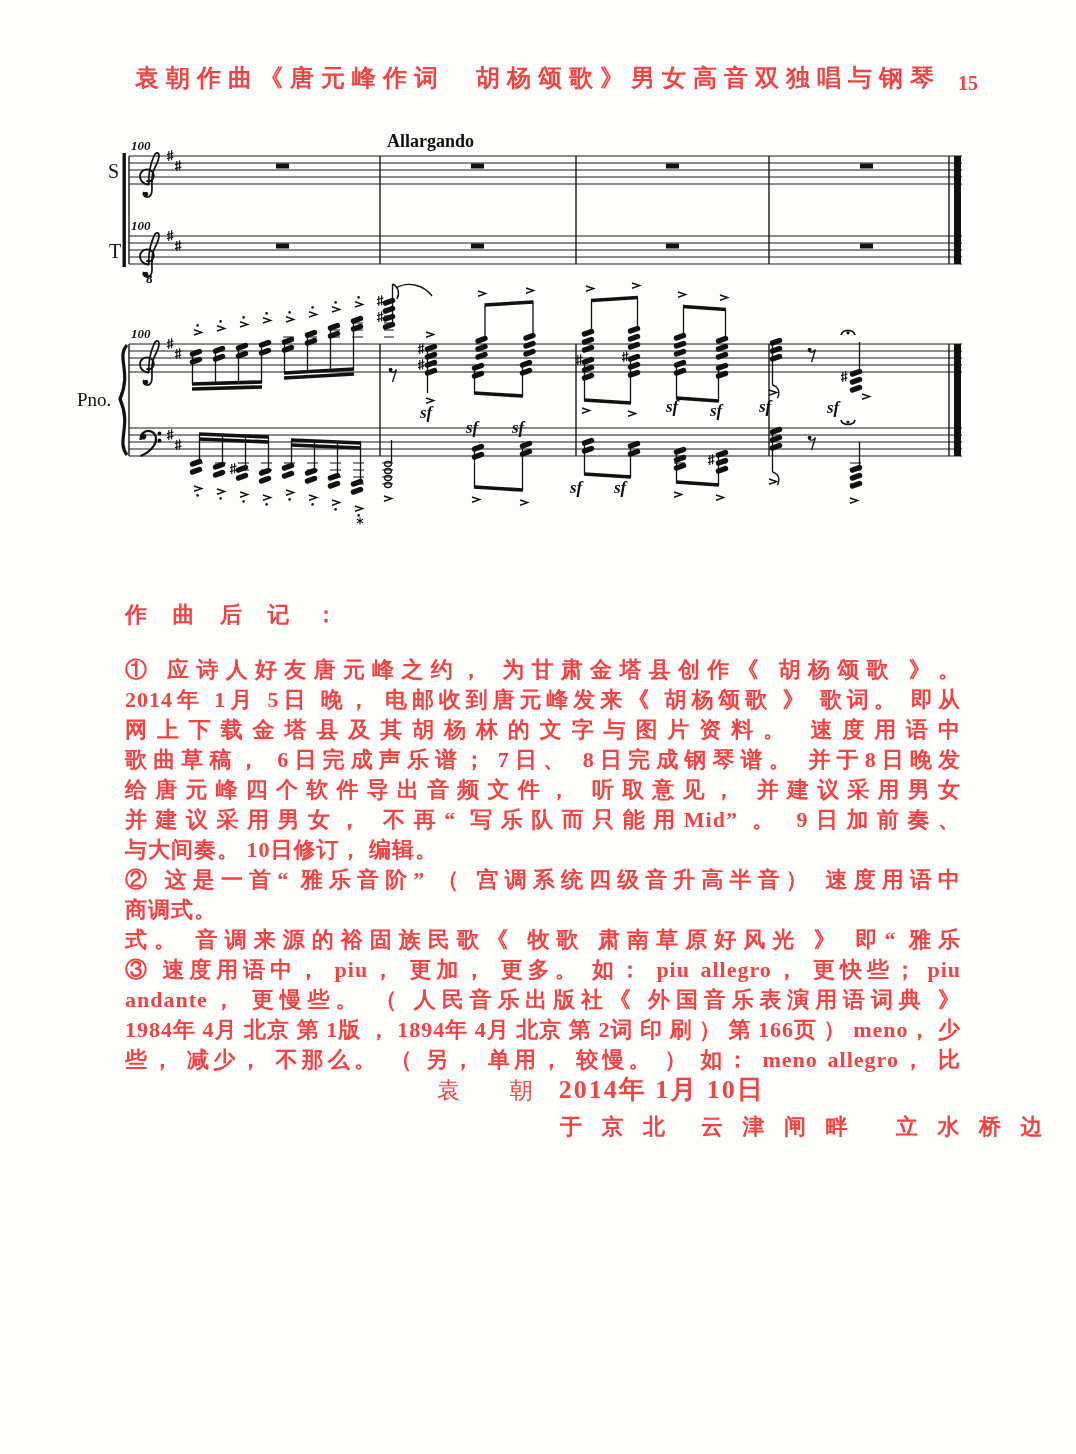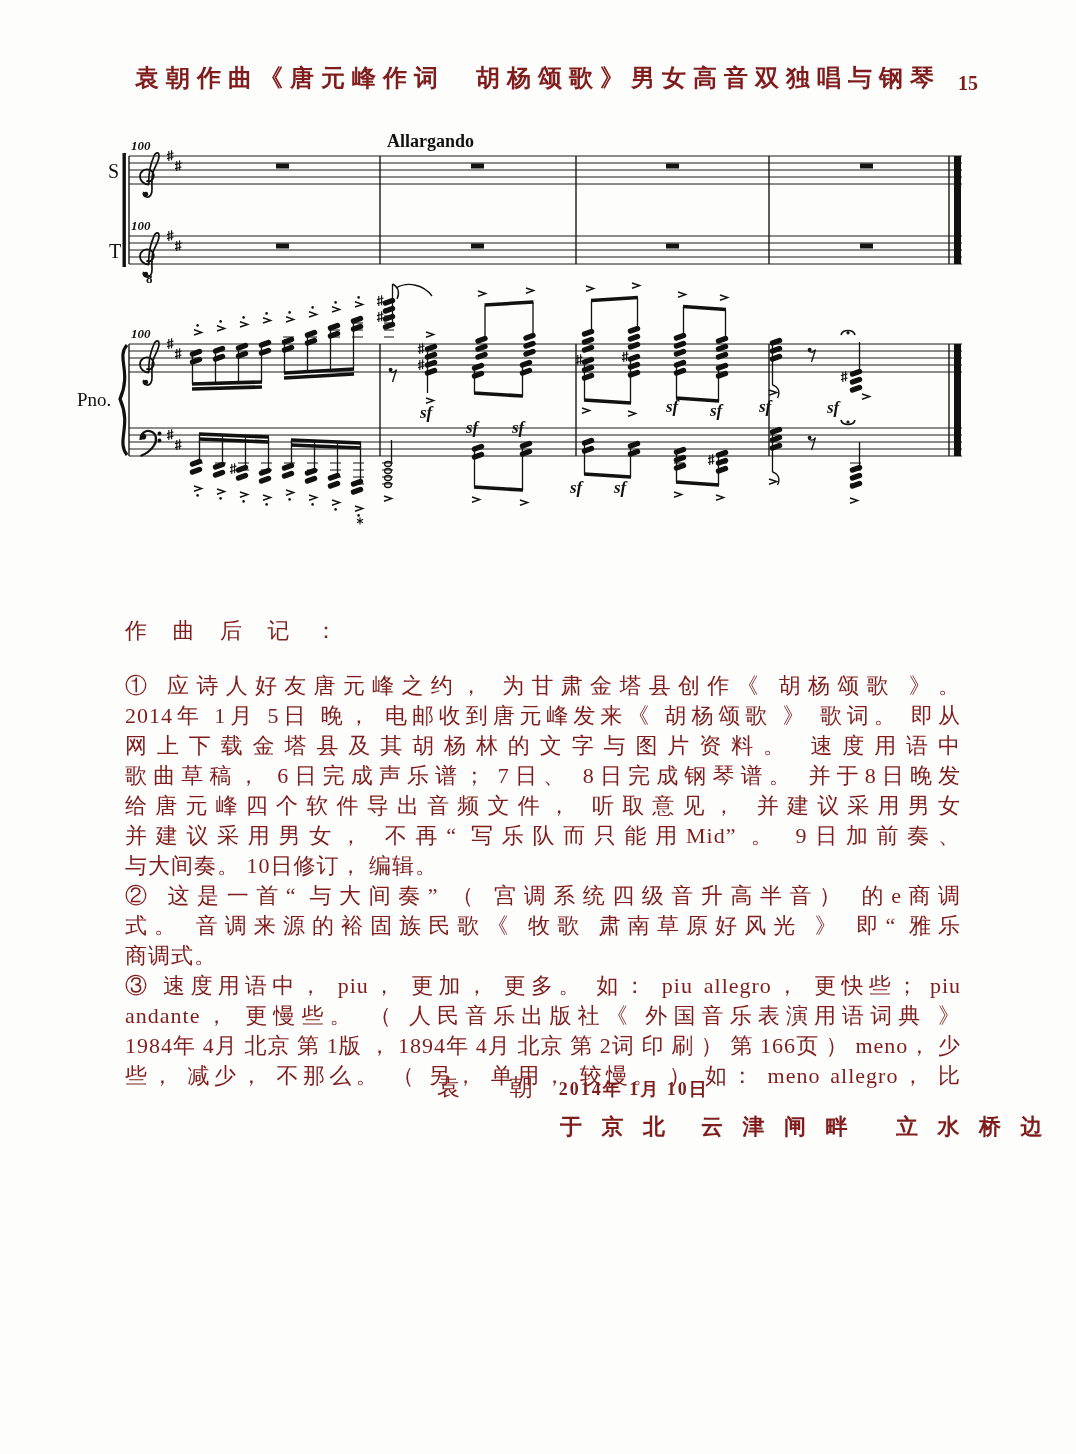--- a/index.html
+++ b/index.html
@@ -1,18 +1,18 @@
 <!DOCTYPE html>
 <html><head>
 <meta charset="utf-8">
 <style>
   html,body{margin:0;padding:0;background:#e8e8e8;}
   .page{
     position:relative; width:1076px; height:1454px; background:#fdfdfc;
-    font-family:"Liberation Serif", serif; color:#7f1d1d; overflow:hidden;
+    font-family:"Liberation Serif", serif; color:#ef4444; overflow:hidden;
     margin:0 auto;
   }
   
   .hdr{position:absolute; top:62px; left:120px; width:836px;
        font-size:24px; font-weight:bold; letter-spacing:7px;
        text-align:center; white-space:nowrap;}
   .pageno{position:absolute; top:72px; left:958px; font-size:20px; font-weight:bold;font-family:Liberation Serif, serif;}
   
   .score{position:absolute; top:115px; left:0; width:1076px; height:445px;}
   .score text{font-family:"Liberation Serif", serif; fill:#111;}
@@ -23,31 +23,31 @@
   .t-sf{font-size:17px; font-weight:bold; font-style:italic;}
   .t-8{font-size:13px; font-weight:bold;}
   .sln{stroke:#1a1a1a; stroke-width:1; fill:none;}
   .bl{stroke:#1a1a1a; stroke-width:1.4; fill:none;}
   .stem{stroke:#111; stroke-width:1.3; fill:none;}
   .beam{stroke:#111; stroke-width:3.6; fill:none;}
   .heads{stroke:#111; stroke-width:5.4; fill:none; stroke-linecap:round;}
   .ledg{stroke:#111; stroke-width:1; fill:none;}
   .thin{stroke:#111; fill:none;}
   
-  .post{position:absolute; left:125px; top:616px; width:836px;
-        font-size:22px; font-weight:normal; line-height:30px;}
+  .post{position:absolute; left:125px; top:600px; width:836px;
+        font-size:22px; font-weight:bold; line-height:30px;}
   .post .head{letter-spacing:10px; margin-bottom:25px;}
   .para{}
   .para:first-of-type{margin-top:0;}
   .ln{text-align:justify; text-align-last:justify; letter-spacing:1px; white-space:normal;}
   .ln.short{text-align-last:left;}
   
   .sig{position:absolute; left:437px; top:1072px; white-space:nowrap;}
   .sig-name{font-size:23px; font-weight:normal; letter-spacing:22px;}
-  .sig-date{font-size:18px; font-weight:bold; letter-spacing:2px;margin-top:46px;}
+  .sig-date{font-size:26px; font-weight:bold; letter-spacing:2px;margin-top:46px;}
   .sig-place{position:absolute; left:560px; top:1112px; font-size:22px;
              font-weight:bold; letter-spacing:7px; white-space:nowrap;}
 </style>
 </head>
 <body>
 
 <div class="page">
 
   <div class="hdr">袁朝作曲《唐元峰作词　胡杨颂歌》男女高音双独唱与钢琴</div>
   <div class="pageno">15</div>
@@ -310,23 +310,23 @@
       <div class="ln">① 应诗人好友唐元峰之约， 为甘肃金塔县创作《 胡杨颂歌 》。</div>
       <div class="ln">2014年 1月 5日 晚， 电邮收到唐元峰发来《 胡杨颂歌 》 歌词。 即从</div>
       <div class="ln">网上下载金塔县及其胡杨林的文字与图片资料。 速度用语中</div>
       <div class="ln">歌曲草稿， 6日完成声乐谱； 7日、 8日完成钢琴谱。 并于8日晚发</div>
       <div class="ln">给唐元峰四个软件导出音频文件， 听取意见， 并建议采用男女</div>
       <div class="ln">并建议采用男女， 不再“ 写乐队而只能用Mid” 。 9日加前奏、</div>
       <div class="ln short">与大间奏。 10日修订， 编辑。</div>
     </div>
 
     <div class="para">
-      <div class="ln">② 这是一首“ 与大间奏” （ 宫调系统四级音升高半音） 的e商调</div>
+      <div class="ln">② 这是一首“ 雅乐音阶” （ 宫调系统四级音升高半音） 速度用语中</div>
+      <div class="ln short">商调式。</div>
       <div class="ln">式。 音调来源的裕固族民歌《 牧歌 肃南草原好风光 》 即“ 雅乐</div>
-      <div class="ln short">商调式。</div>
     </div>
 
     <div class="para">
       <div class="ln">③ 速度用语中， piu， 更加， 更多。 如： piu allegro， 更快些； piu</div>
       <div class="ln">andante， 更慢些。 （ 人民音乐出版社《 外国音乐表演用语词典 》</div>
       <div class="ln">1984年 4月 北京 第 1版 ， 1894年 4月 北京 第 2词 印 刷 ） 第 166页 ） meno， 少</div>
       <div class="ln">些， 减少， 不那么。 （ 另， 单用， 较慢。 ） 如： meno allegro， 比</div>
     </div>
   </div>
 

